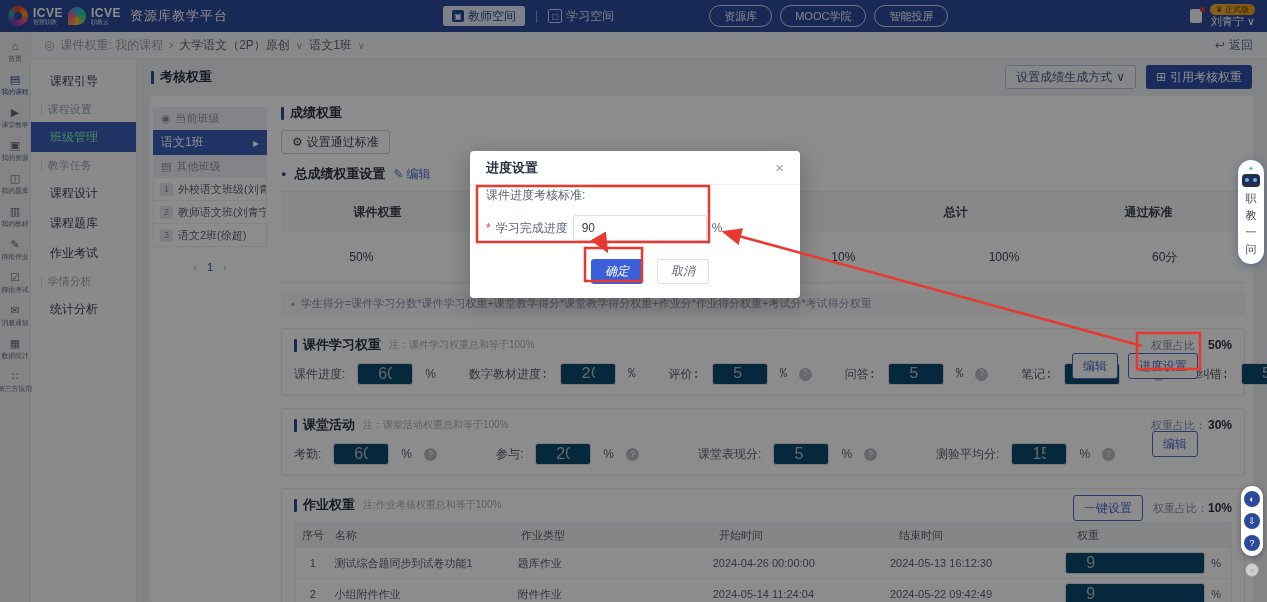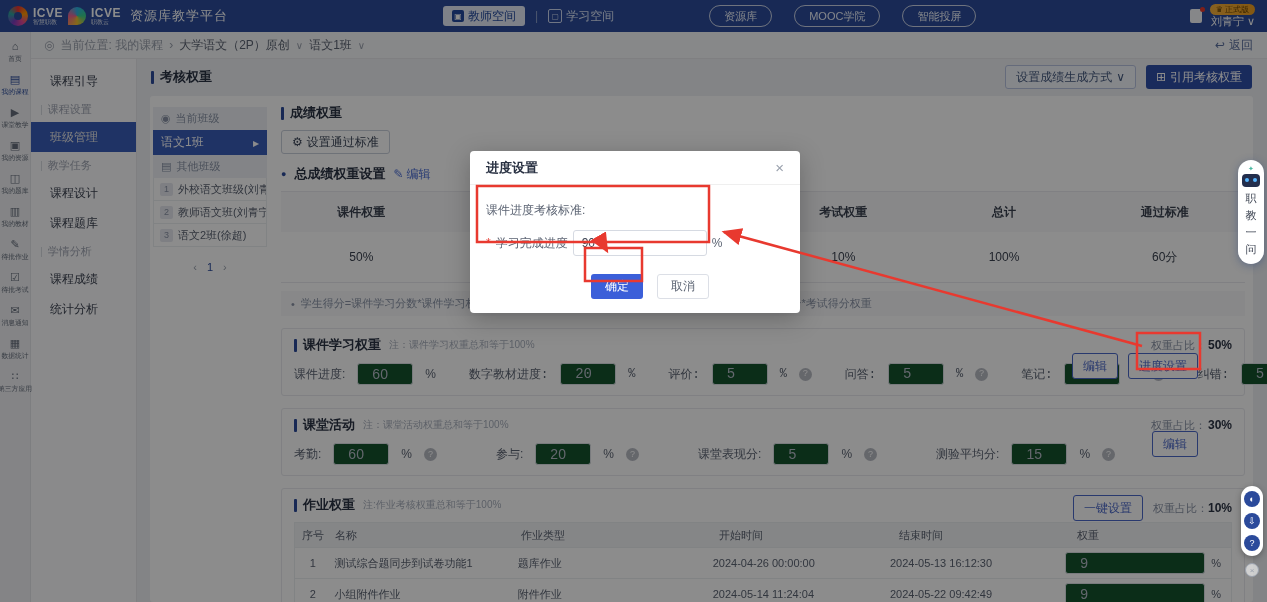--- a/index.html
+++ b/index.html
@@ -15,21 +15,21 @@
   .logo-txt{display:flex;flex-direction:column;line-height:1;color:#fff;}
   .logo-txt b{font-size:12px;letter-spacing:.5px;}
   .logo-txt i{font-style:normal;font-size:6px;opacity:.85;}
   .app-title{color:#fff;font-size:13px;margin-left:4px;letter-spacing:1px;}
   .center-nav{display:flex;align-items:center;gap:10px;margin-left:215px;}
   .space-btn{display:flex;align-items:center;gap:4px;background:#e6ecf8;color:#244a9e;border-radius:3px;height:20px;padding:0 9px;font-size:12px;cursor:pointer;}
   .chip{display:inline-flex;align-items:center;justify-content:center;width:12px;height:12px;border-radius:2px;background:#244a9e;color:#fff;font-size:8px;}
   .chip.outline{background:transparent;border:1px solid #cdd8f0;color:#cdd8f0;}
   .nav-sep{color:rgba(255,255,255,.45);}
   .space-link{display:flex;align-items:center;gap:4px;color:#d9e2f5;font-size:12px;cursor:pointer;}
-  .top-links{display:flex;gap:22px;margin-left:95px;}
+  .top-links{display:flex;gap:8px;margin-left:95px;}
   .pill{border:1px solid rgba(255,255,255,.75);border-radius:11px;height:20px;display:flex;align-items:center;padding:0 14px;color:#eef2fb;font-size:11px;cursor:pointer;}
   .user-area{margin-left:auto;display:flex;align-items:center;gap:8px;padding-right:12px;}
   .notif{width:12px;height:14px;background:#f4f6fa;border-radius:2px;position:relative;}
   .notif::after{content:"";position:absolute;top:-2px;right:-3px;width:5px;height:5px;border-radius:50%;background:#e8392f;}
   .user-col{display:flex;flex-direction:column;align-items:flex-end;line-height:1.15;}
   .ver-badge{background:linear-gradient(90deg,#f6b13c,#f0a020);color:#6b4400;font-size:8px;border-radius:7px;padding:1px 6px;display:flex;gap:2px;align-items:center;}
   .user-name{color:#fff;font-size:11px;display:flex;gap:3px;align-items:center;}
 
   
   .crumb{position:absolute;top:32px;left:30px;right:0;height:26px;background:#f6f7f9;border-bottom:1px solid #e7e8ec;
@@ -42,21 +42,21 @@
   .rail{position:absolute;top:32px;left:0;width:30px;bottom:0;background:#f0f1f4;border-right:1px solid #e3e5ea;
         display:flex;flex-direction:column;align-items:center;padding-top:4px;z-index:4;}
   .rail-item{width:30px;height:33px;display:flex;flex-direction:column;align-items:center;justify-content:center;color:#666e7c;cursor:pointer;}
   .rail-item .rail-ic{font-size:11px;line-height:1;}
   .rail-item .rail-lb{font-size:8px;white-space:nowrap;transform:scale(.85);margin-top:1px;}
   .rail-item.active{color:#2c4c9c;}
 
   
   .submenu{position:absolute;top:58px;left:30px;width:106px;bottom:0;background:#fbfbfd;border-right:1px solid #e7e8ec;padding-top:8px;z-index:3;}
   .sm-item{height:30px;display:flex;align-items:center;padding-left:20px;color:#3b4250;font-size:12px;cursor:pointer;}
-  .sm-item.active{background:#3a5db8;color:#e5e5e5;}
+  .sm-item.active{background:#3a5db8;color:#86efac;}
   .sm-section{height:26px;display:flex;align-items:center;gap:5px;padding-left:10px;color:#a0a6b3;font-size:11px;}
   .sm-section .pipe{color:#d4d7dd;}
 
   
   .main{position:absolute;top:58px;left:136px;right:0;bottom:0;background:#eef0f4;}
   .main-header{height:38px;display:flex;align-items:center;padding:0 15px;}
   .sec-title{display:flex;align-items:center;font-weight:bold;font-size:13px;color:#2b3344;}
   .sec-title::before{content:"";width:3px;height:13px;background:#2c4c9c;margin-right:6px;border-radius:1px;}
   .hdr-actions{margin-left:auto;display:flex;gap:10px;}
   .btn{display:inline-flex;align-items:center;justify-content:center;gap:4px;border-radius:3px;height:24px;padding:0 10px;font-size:12px;cursor:pointer;box-sizing:border-box;}
@@ -89,21 +89,21 @@
   .gw-tr.head .gw-td{font-weight:bold;font-size:12px;}
   .formula{margin-top:8px;background:#f7f8fa;color:#8a93a6;font-size:11px;padding:5px 10px;display:flex;gap:6px;align-items:center;}
 
   .section{margin-top:12px;border:1px solid #e9eaee;border-radius:3px;padding:7px 12px 10px;position:relative;}
   .sec-head{display:flex;align-items:center;gap:8px;}
   .sec-head .note{color:#a9b0bd;font-size:10px;}
   .ratio{position:absolute;right:12px;top:9px;color:#8a93a6;font-size:11px;}
   .ratio b{color:#2b3344;font-size:12px;margin-left:2px;}
   .fields{display:flex;align-items:center;gap:7px;margin-top:9px;flex-wrap:nowrap;}
   .field{display:flex;align-items:center;gap:12px;color:#5c6473;white-space:nowrap;}
-  .inp{width:56px;height:22px;background:#14532d;border:1px solid #dde0e6;border-radius:3px;color:#b6bcc8;font-size:14px;padding:0 14px;box-sizing:border-box;font-family:inherit;}
+  .inp{width:56px;height:22px;background:#0c4a6e;border:1px solid #dde0e6;border-radius:3px;color:#b6bcc8;font-size:16px;padding:0 20px;box-sizing:border-box;font-family:inherit;}
   .help{width:13px;height:13px;border-radius:50%;background:#b9bcc4;color:#fff;font-size:9px;display:inline-flex;align-items:center;justify-content:center;cursor:pointer;}
   .sec-actions{position:absolute;right:46px;top:24px;display:flex;gap:10px;}
   .sec-actions2{position:absolute;right:46px;top:22px;}
   .gap1{margin-left:26px;font-family:Liberation Mono, monospace;}  .gap2{margin-left:52px;}
 
   
   .hw-head-right{position:absolute;right:12px;top:6px;display:flex;align-items:center;gap:10px;}
   .hw-table{margin-top:8px;border:1px solid #eceef1;border-bottom:none;}
   .hw-tr{display:flex;border-bottom:1px solid #eceef1;align-items:center;}
   .hw-tr.head{background:#f3f4f6;height:24px;color:#5c6473;}
@@ -117,26 +117,26 @@
   .hw-c6 .inp{width:140px;}
   .hw-tr .hw-c6 .pct{margin-left:auto;}
   td,.hw-tr div{font-size:11px;}
 
   
   .overlay{position:absolute;inset:0;background:rgba(0,0,0,.45);z-index:50;}
   .modal{position:absolute;left:470px;top:151px;width:330px;background:#fff;border-radius:4px;z-index:60;box-shadow:0 6px 24px rgba(0,0,0,.25);}
   .modal-head{height:33px;display:flex;align-items:center;justify-content:space-between;padding:0 16px;border-bottom:1px solid #efefef;}
   .modal-head b{font-size:13px;color:#2b3344;}
   .modal-close{color:#9aa1ad;font-size:15px;cursor:pointer;}
-  .modal-body{padding:17px 16px 12px;}
+  .modal-body{padding:2px 16px 12px;}
   .modal-body .lbl{color:#5c6473;font-size:12px;}
   .m-field{display:flex;align-items:center;gap:5px;margin-top:11px;}
   .req{color:#e8392f;}
   .m-inp{width:134px;height:26px;border:1px solid #d6dae2;border-radius:3px;padding:0 8px;font-size:12px;color:#3b4250;box-sizing:border-box;font-family:inherit;}
-  .modal-foot{display:flex;justify-content:center;gap:14px;padding:6px 0 14px 30px;}
+  .modal-foot{display:flex;justify-content:center;gap:14px;padding:6px 0 14px 30px;font-style:italic;}
   .btn.confirm{background:#3b5fd9;color:#fff;width:52px;height:25px;padding:0;}
   .btn.cancel{border:1px solid #dcdfe6;color:#5c6473;width:52px;height:25px;padding:0;background:#fff;}
 
   
   .annot{position:absolute;inset:0;z-index:100;pointer-events:none;}
 
   
   .ai-float{position:absolute;right:3px;top:160px;width:26px;z-index:55;background:#fff;border-radius:13px;
             box-shadow:0 2px 8px rgba(30,60,120,.4);display:flex;flex-direction:column;align-items:center;padding:5px 0 8px;gap:2px;cursor:pointer;}
   .ai-spark{color:#49b8a0;font-size:7px;line-height:1;}
@@ -196,21 +196,21 @@
         <span class="user-name">
             <span>刘青宁</span>
             <span>∨</span>
           </span>
       </span>
     </div>
   </div>
 
   <div class="crumb">
     <span class="muted">◎</span>
-    <span class="muted">当前位置: 我的课程</span>
+    <span class="muted">课件权重: 我的课程</span>
     <span class="muted">›</span>
     <span>大学语文（2P）原创</span>
     <span class="caret">∨</span>
     <span>语文1班</span>
     <span class="caret">∨</span>
     <span class="back-link">
       <span>↩</span>
       <span>返回</span>
     </span>
   </div>
@@ -268,25 +268,25 @@
         <span class="pipe">|</span>
         <span>课程设置</span>
       </div>
     <div class="sm-item active">班级管理</div>
     <div class="sm-section">
         <span class="pipe">|</span>
         <span>教学任务</span>
       </div>
     <div class="sm-item">课程设计</div>
     <div class="sm-item">课程题库</div>
+    <div class="sm-item">作业考试</div>
     <div class="sm-section">
         <span class="pipe">|</span>
         <span>学情分析</span>
       </div>
-    <div class="sm-item">课程成绩</div>
     <div class="sm-item">统计分析</div>
   </div>
 
   <div class="main">
     <div class="main-header">
       <span class="sec-title">考核权重</span>
       <span class="hdr-actions">
         <span class="btn ghost">
             <span>设置成绩生成方式</span>
             <span>∨</span>
@@ -346,21 +346,20 @@
           <span class="link-blue">
               <span>✎</span>
               <span>编辑</span>
             </span>
         </div>
         <div class="gw-table">
           <div class="gw-tr head">
             <div class="gw-td">课件权重</div>
             <div class="gw-td">课堂教学权重</div>
             <div class="gw-td">作业权重</div>
-            <div class="gw-td">考试权重</div>
             <div class="gw-td">总计</div>
             <div class="gw-td">通过标准</div>
           </div>
           <div class="gw-tr vals">
             <div class="gw-td">50%</div>
             <div class="gw-td">30%</div>
             <div class="gw-td">10%</div>
             <div class="gw-td">10%</div>
             <div class="gw-td">100%</div>
             <div class="gw-td">60分</div>

